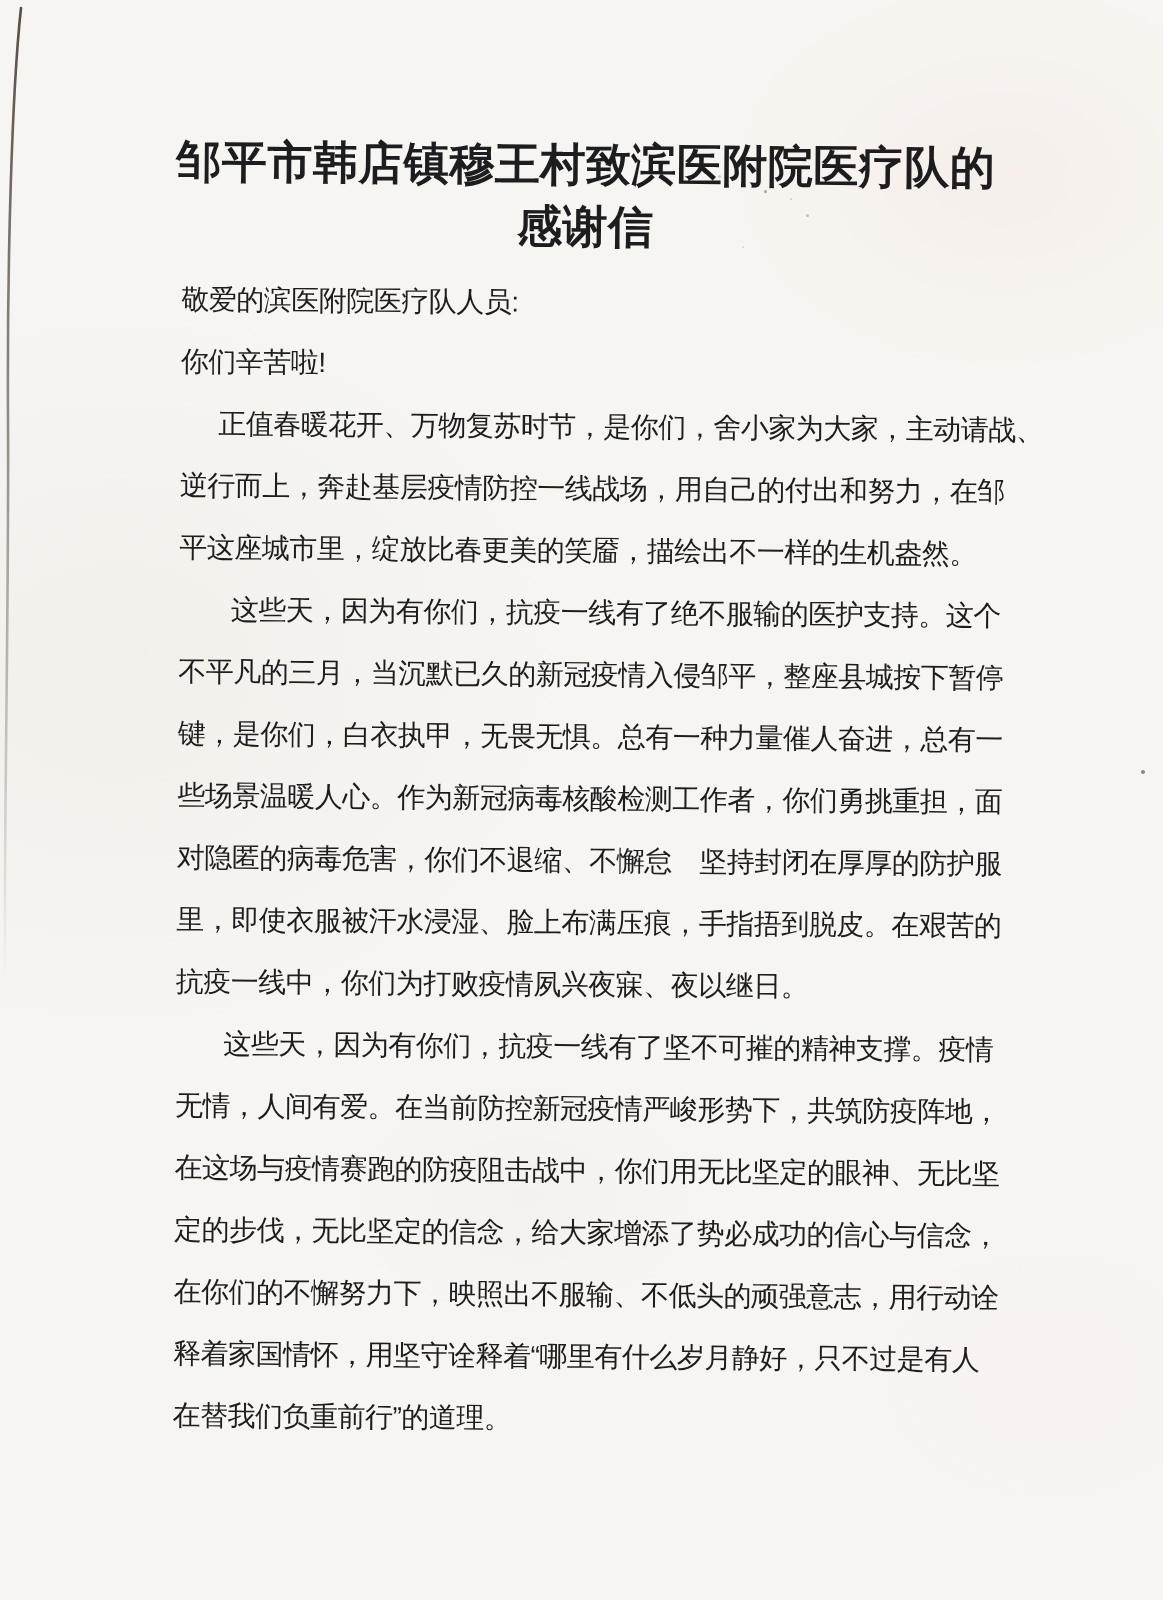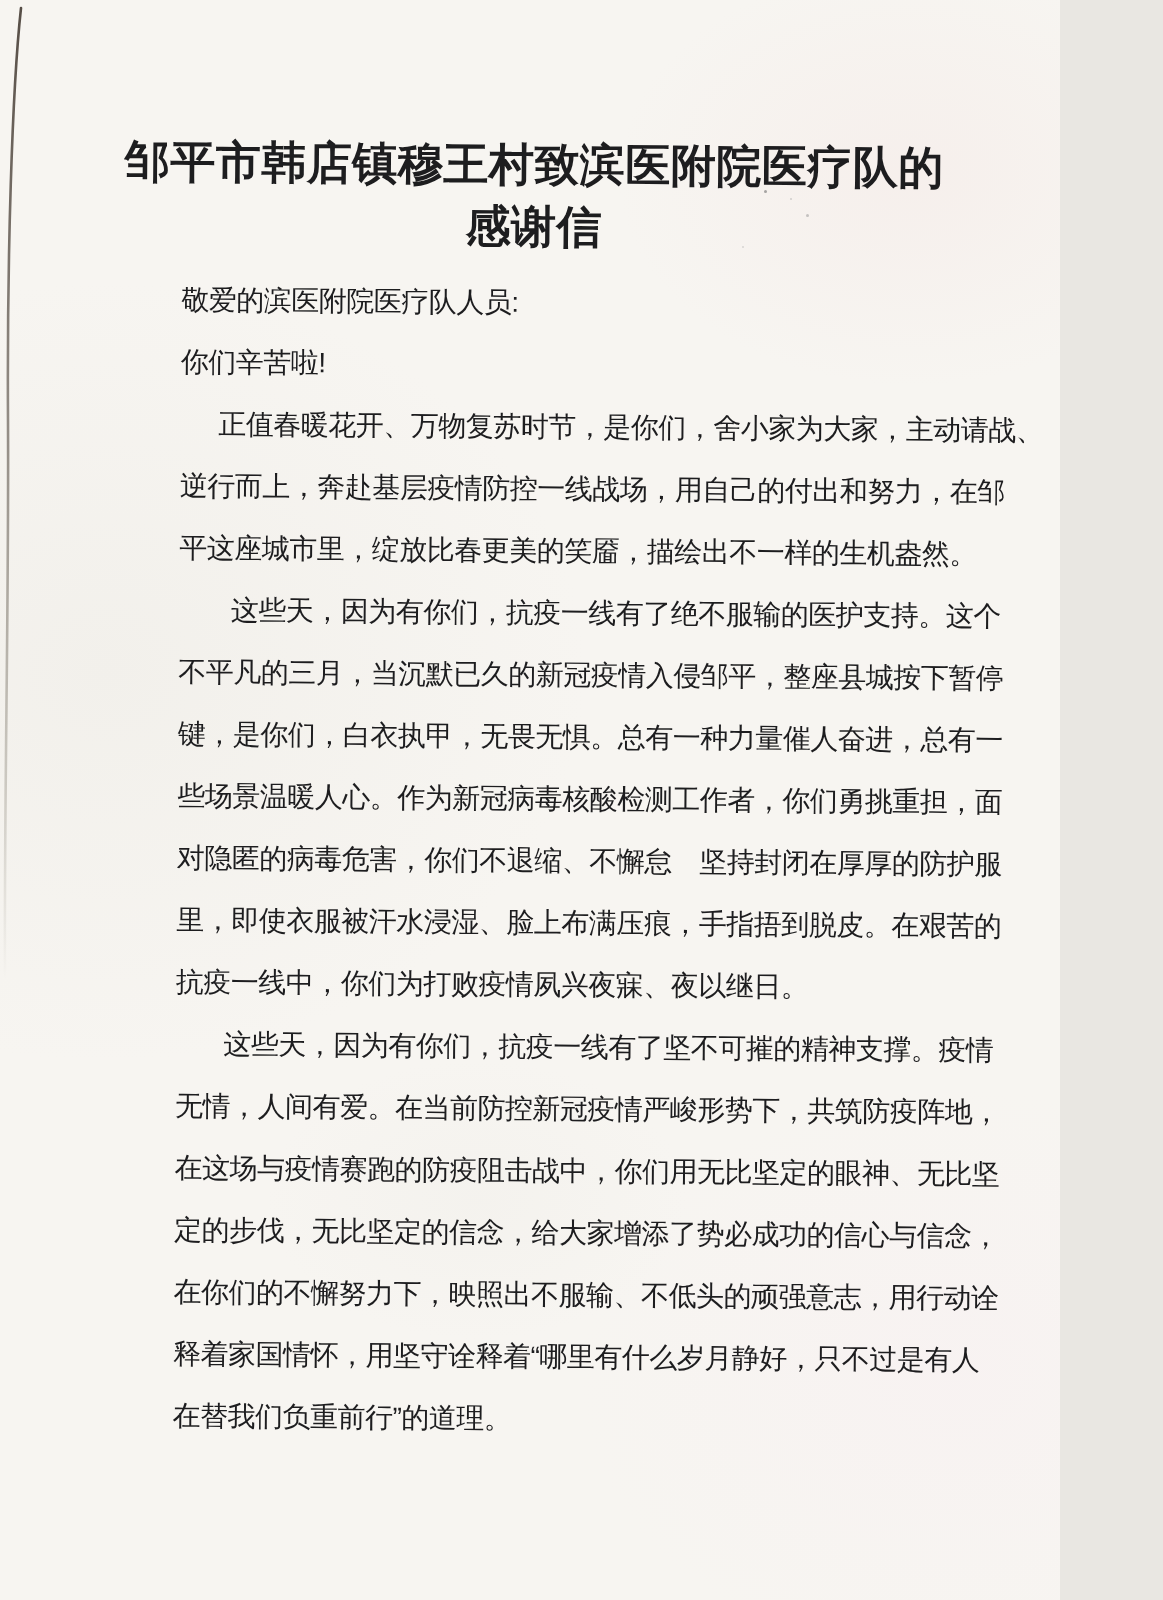--- a/index.html
+++ b/index.html
@@ -3,21 +3,21 @@
 <meta charset="utf-8">
 <style>
   html, body { margin: 0; padding: 0; }
   body {
     width: 1163px; height: 1600px;
     font-family: "Liberation Sans", "DejaVu Sans", sans-serif;
     background: #e9e7e2;
   }
   .page {
     position: relative;
-    width: 1060px; height: 1600px;
+    width: 1163px; height: 1600px;
     overflow: hidden;
     background:
       radial-gradient(420px 300px at 86% 11%, rgba(244,228,226,0.35), transparent 70%),
       radial-gradient(520px 400px at 90% 86%, rgba(248,240,242,0.55), transparent 72%),
       radial-gradient(640px 520px at 10% 42%, rgba(236,234,228,0.45), transparent 75%),
       radial-gradient(300px 200px at 45% 75%, rgba(240,238,233,0.4), transparent 70%),
       var(--paper, #f7f5f1);
   }
   .content {
     position: absolute; inset: 0;

